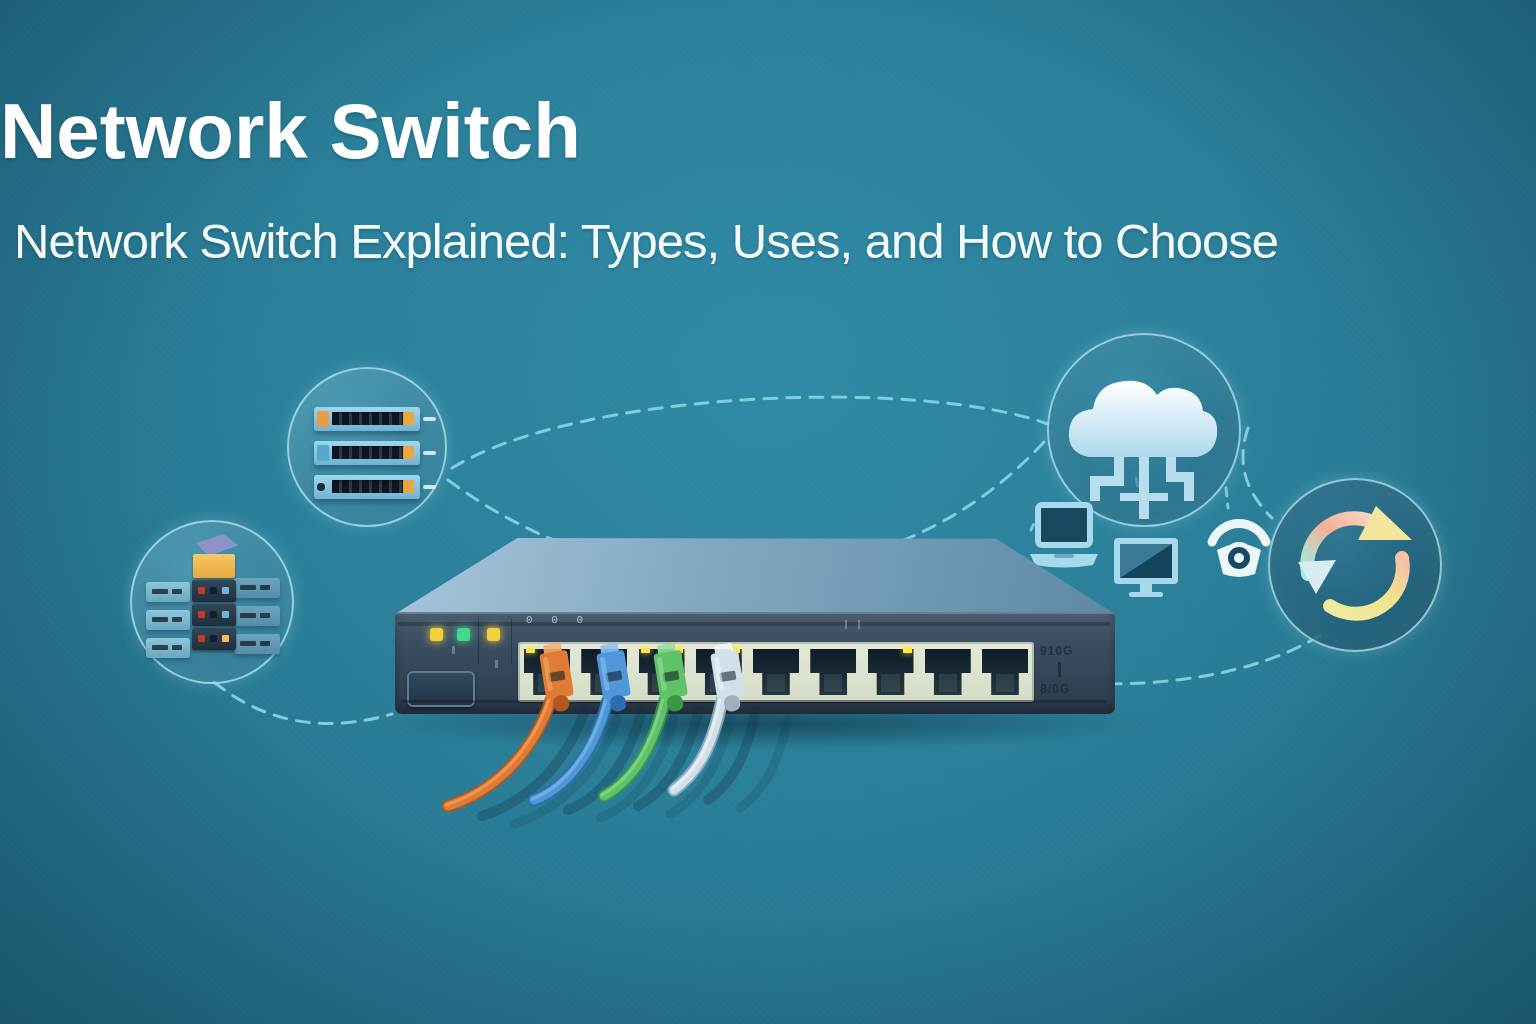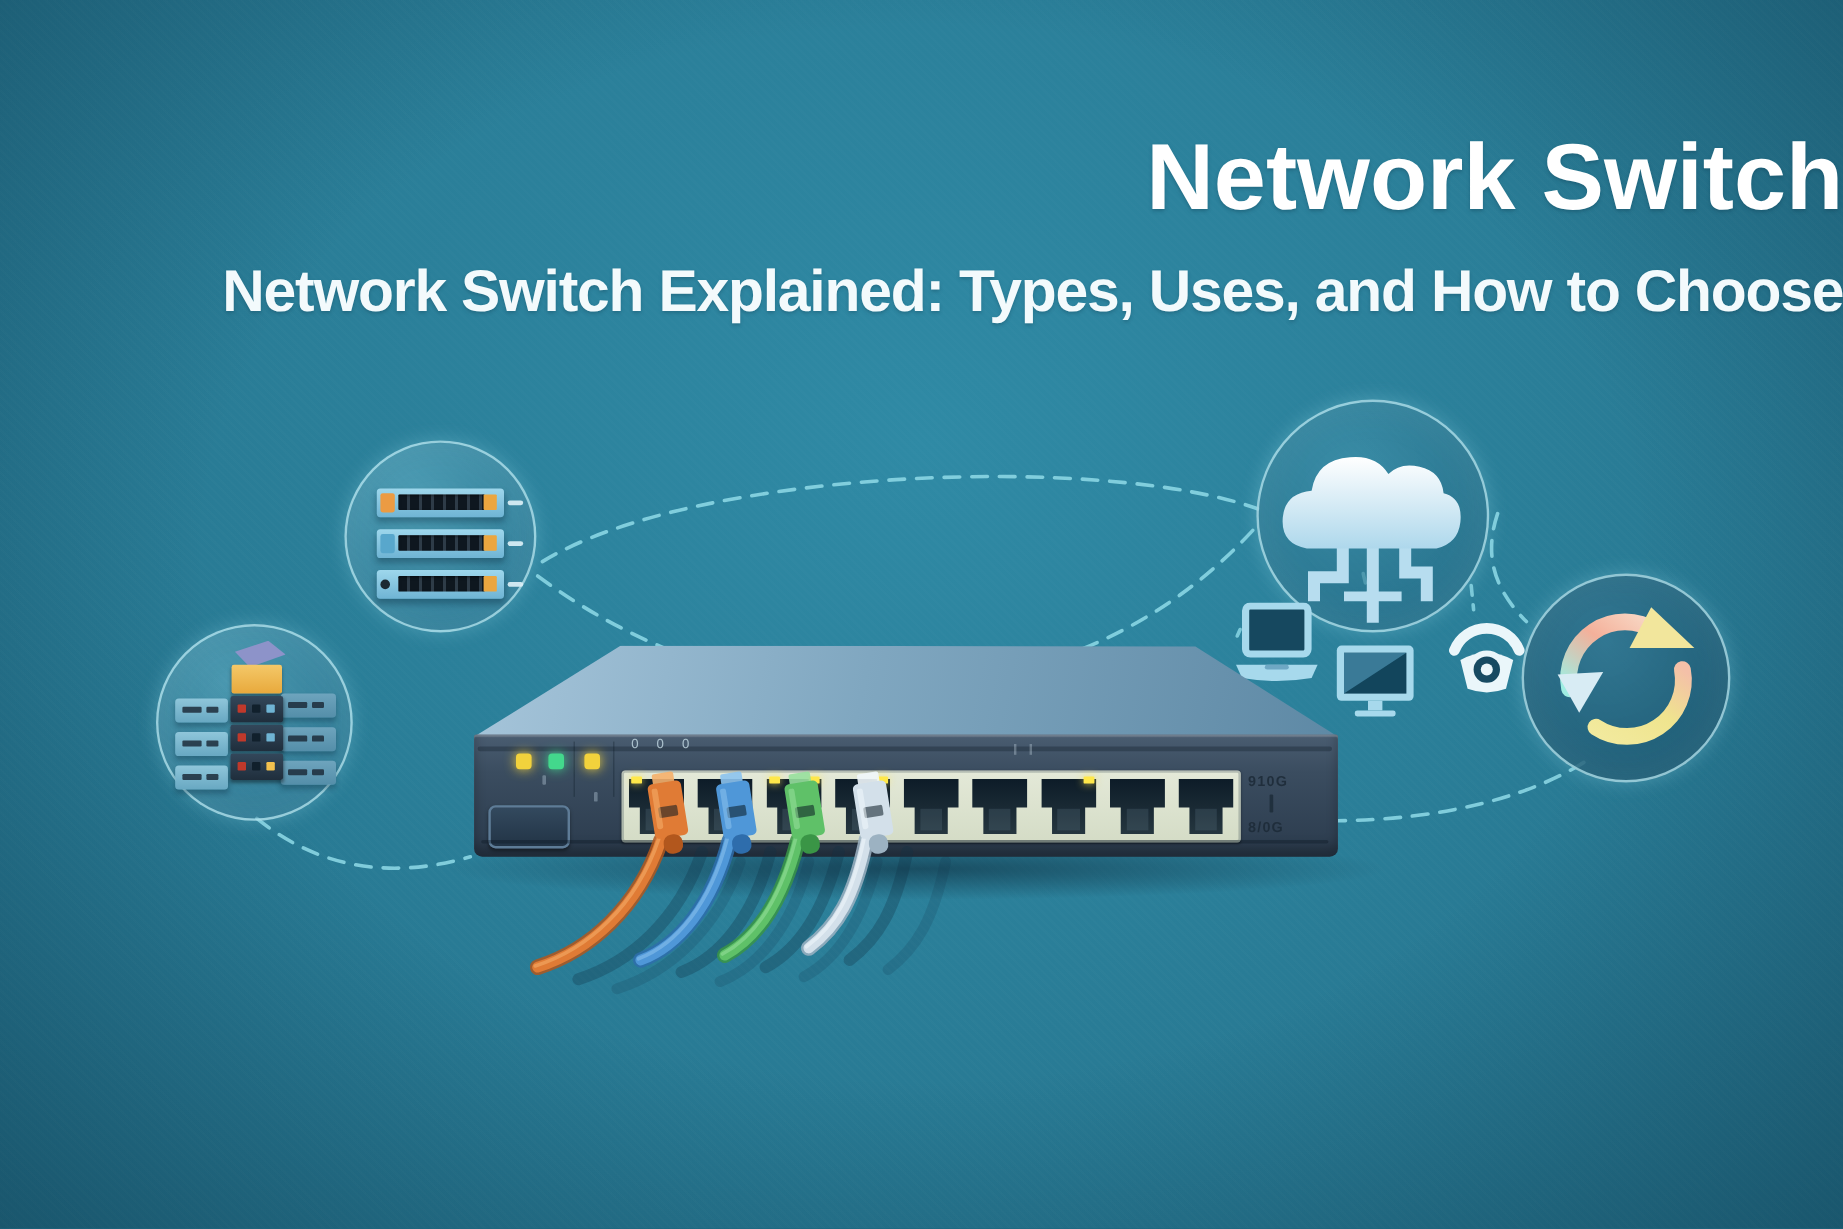--- a/index.html
+++ b/index.html
@@ -1,24 +1,24 @@
 <!DOCTYPE html>
 <html><head>
 <meta charset="utf-8">
 <style>
   html,body{margin:0;padding:0;background:#1b5d74;font-family:"Liberation Sans",sans-serif;}
   .canvas{position:relative;width:1536px;height:1024px;overflow:hidden;
     background:radial-gradient(ellipse at 50% 36%, #2f8aa5 0%, #2a7e98 48%, #226d87 100%);}
   .canvas::after{content:"";position:absolute;inset:0;pointer-events:none;
     background:radial-gradient(ellipse at 50% 45%, transparent 55%, rgba(8,38,54,.32) 100%),
     repeating-linear-gradient(45deg, rgba(255,255,255,.013) 0 2px, transparent 2px 5px);}
-  .titles{position:absolute;left:0;top:16px;width:100%;text-align:right;z-index:8;}
+  .titles{position:absolute;left:0;top:0;width:100%;text-align:left;z-index:8;}
   .main-title{margin:0;padding-top:86px;font-size:78px;font-weight:700;color:#ffffff;
     letter-spacing:0px;text-shadow:0 2px 3px rgba(15,60,80,.35);}
-  .sub-title{margin:0;padding-top:22px;font-size:49px;font-weight:700;color:#f3fafc;
+  .sub-title{margin:14px;padding-top:22px;font-size:49px;font-weight:400;color:#f3fafc;
     letter-spacing:-1px;text-shadow:0 2px 3px rgba(15,60,80,.3);}
   svg.layer{position:absolute;left:0;top:0;z-index:2;pointer-events:none;}
   svg#cables-svg{z-index:6;}
   
   .bubble{position:absolute;border-radius:50%;z-index:3;
     border:2px solid rgba(185,232,242,.75);
     background:radial-gradient(circle at 35% 28%, rgba(125,195,215,.40), rgba(42,110,138,.55));
     box-shadow:0 0 16px rgba(150,220,235,.30), inset 0 0 34px rgba(220,245,250,.10);}
   .bubble-stack{left:287px;top:367px;width:156px;height:156px;}
   .bubble-server{left:130px;top:520px;width:160px;height:160px;}
@@ -52,21 +52,21 @@
     border-radius:2px 2px 7px 7px;
     background:linear-gradient(#4a5d71 0%, #3b4d60 30%, #2b3b4d 100%);
     box-shadow:inset 0 2px 1px rgba(255,255,255,.22), inset 0 -8px 10px rgba(0,0,0,.28);}
   .sw-seam{position:absolute;left:3px;top:10px;width:712px;height:4px;background:rgba(10,22,34,.30);border-radius:2px;}
   .sw-tick{position:absolute;top:8px;width:2px;height:9px;background:rgba(220,235,245,.30);}
   .sw-vline{position:absolute;top:6px;width:1px;height:46px;background:rgba(10,22,34,.35);}
   .sw-led{position:absolute;top:16px;width:13px;height:13px;border-radius:3px;}
   .sw-glyph{position:absolute;width:3px;height:8px;background:rgba(200,220,235,.35);border-radius:1px;}
   .sw-button{position:absolute;left:12px;top:59px;width:64px;height:32px;border-radius:6px;
     background:linear-gradient(#33495e,#223446);border:2px solid #5e7c97;box-shadow:0 2px 3px rgba(0,0,0,.4);}
-  .sw-digits{position:absolute;left:131px;top:2px;font-size:11px;letter-spacing:6px;color:rgba(205,228,238,.75);}
+  .sw-digits{position:absolute;left:131px;top:2px;font-size:11px;letter-spacing:6px;color:rgba(205,228,238,.75);font-family:Liberation Mono, monospace;}
   .sw-bezel{position:absolute;left:123px;top:30px;width:516px;height:60px;border-radius:3px;
     background:linear-gradient(#e4e9d8,#d4dcc6);box-shadow:inset 0 0 0 2px rgba(40,60,70,.25), 0 1px 2px rgba(0,0,0,.45);
     display:flex;align-items:center;justify-content:space-between;padding:0 6px;box-sizing:border-box;}
   .portwrap{position:relative;width:46px;height:46px;flex:0 0 46px;}
   .port{position:absolute;inset:0;background:linear-gradient(#0d1c28,#25363f);
     clip-path:polygon(0 0,100% 0,100% 52%,80% 52%,80% 100%,20% 100%,20% 52%,0 52%);}
   .port::after{content:"";position:absolute;left:30%;top:55%;width:40%;height:38%;background:rgba(120,150,165,.18);}
   .port-led{position:absolute;top:-2px;width:9px;height:6px;border-radius:1px;background:#ffe84a;
     box-shadow:0 0 7px rgba(255,232,90,.9);z-index:2;}
   .sw-label{position:absolute;font-size:12px;font-weight:700;color:#1c2a37;opacity:.85;letter-spacing:1px;}

